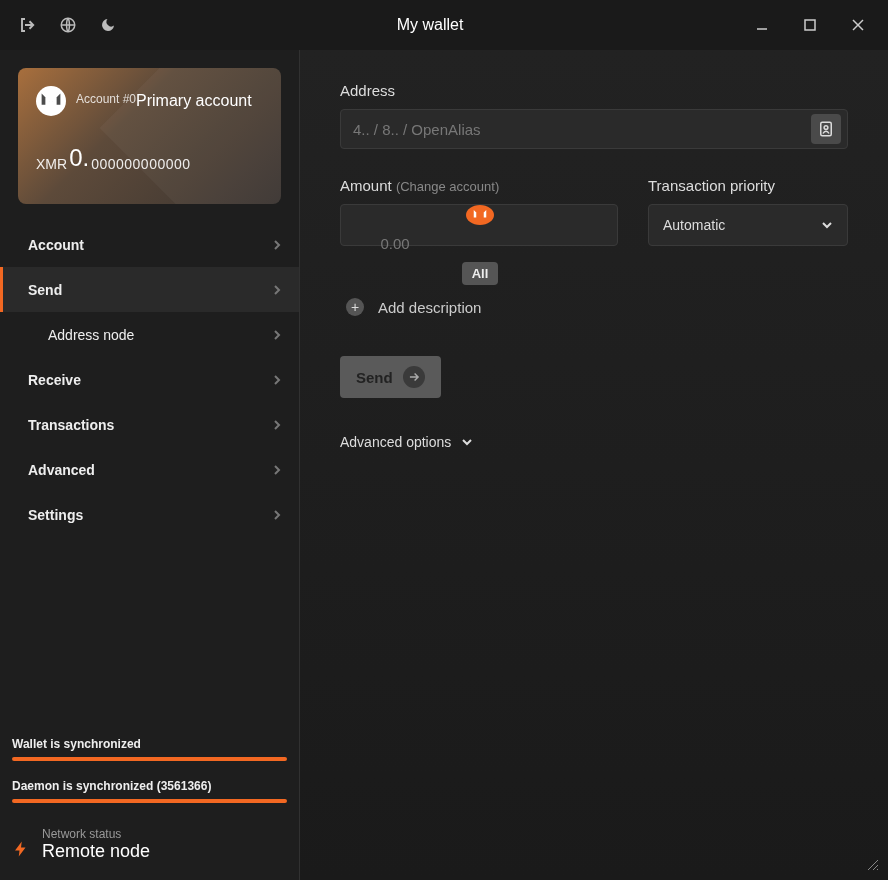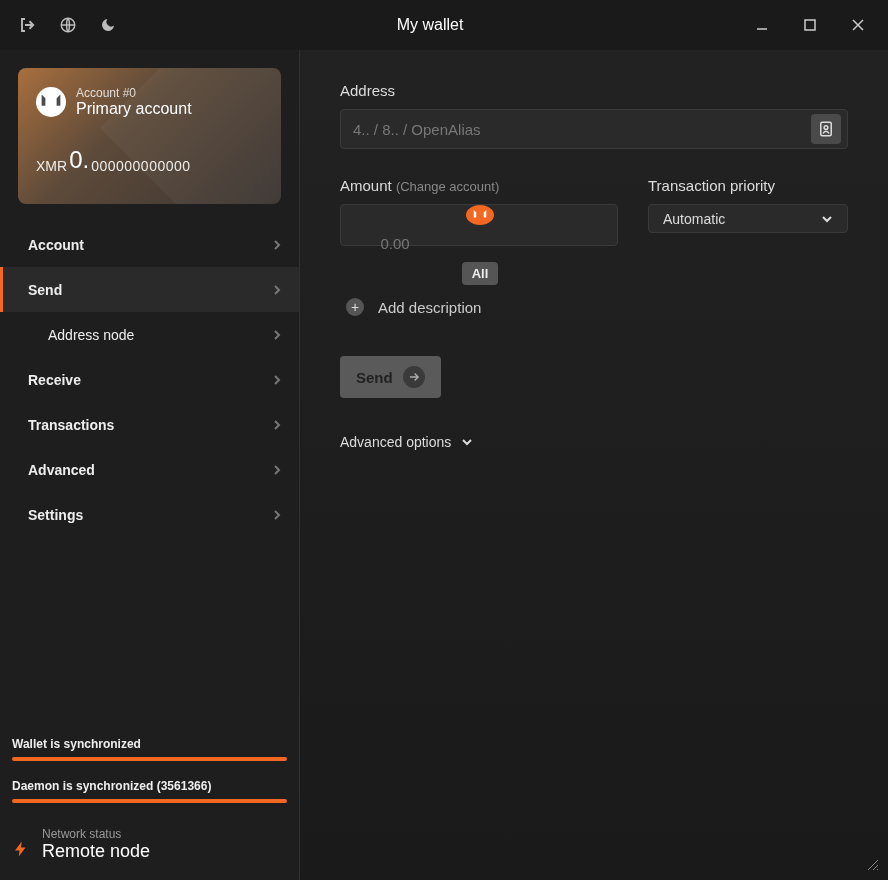--- a/index.html
+++ b/index.html
@@ -52,21 +52,21 @@
   transform: rotate(45deg);
   right: -60px; top: -40px;
 }
 .account-card-header { display: flex; align-items: center; gap: 10px; }
 .monero-logo {
   width: 30px; height: 30px; border-radius: 50%;
   background: #fff; display: flex; align-items: center; justify-content: center;
   position: relative;
 }
 .monero-logo svg { width: 30px; height: 30px; }
-.account-info { display: flex; flex-direction: column; }
+.account-info { display: flex; }
 .account-num { font-size: 12px; color: rgba(255,255,255,0.8); }
 .account-name { font-size: 16px; color: #fff; }
 .balance { margin-top: 28px; display: flex; align-items: flex-end; gap: 2px; }
 .balance-cur { font-size: 14px; color: rgba(255,255,255,0.9); }
 .balance-int { font-size: 24px; font-weight: 500; color: #fff; }
 .balance-dec { font-size: 14px; color: rgba(255,255,255,0.9); letter-spacing: 0.5px; }
 .nav { display: flex; flex-direction: column; }
 .nav-item {
   height: 45px;
   display: flex;
@@ -154,21 +154,21 @@
 .all-btn {
   background: #555; color: #eee;
   padding: 4px 10px; border-radius: 4px;
   font-size: 13px; font-weight: 600;
   cursor: pointer;
 }
 .select {
   background: #2a2a2a;
   border: 1px solid #3a3a3a;
   border-radius: 4px;
-  height: 29px;
+  height: 42px;
   display: flex;
   align-items: center;
   justify-content: space-between;
   padding: 0 14px;
   color: #ddd;
   cursor: pointer;
 }
 .add-desc {
   margin-top: 52px;
   display: flex;

